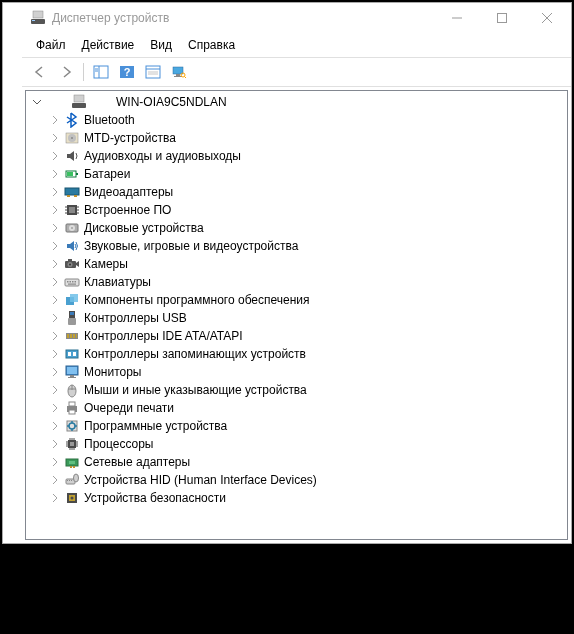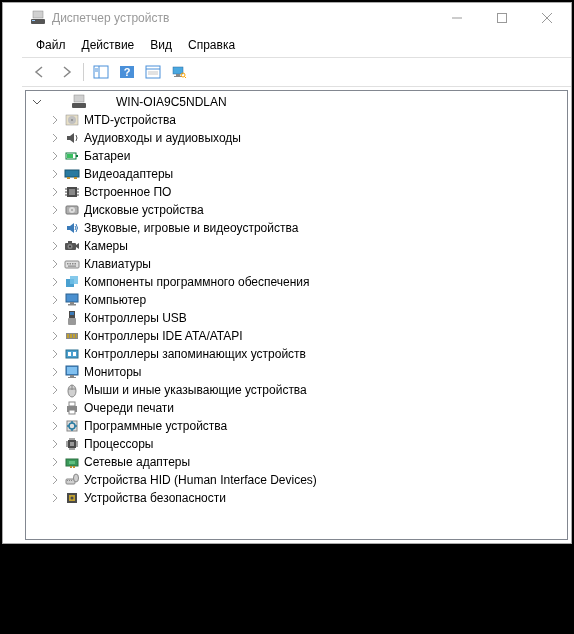--- a/index.html
+++ b/index.html
@@ -199,20 +199,33 @@
         </div>
         <div class="children" id="device-children">
             <div class="node-row">
               <span class="expander">
                 <svg width="10" height="10" viewBox="0 0 10 10">
                   <path d="M3 1 L7 5 L3 9" fill="none" stroke="#a0a0a0" stroke-width="1"></path>
                 </svg>
               </span>
               <span class="node-icon">
                 <svg width="16" height="16" viewBox="0 0 16 16">
+                  <use href="#ic-bluetooth"></use>
+                </svg>
+              </span>
+              <span class="node-label">Bluetooth</span>
+            </div>
+            <div class="node-row">
+              <span class="expander">
+                <svg width="10" height="10" viewBox="0 0 10 10">
+                  <path d="M3 1 L7 5 L3 9" fill="none" stroke="#a0a0a0" stroke-width="1"></path>
+                </svg>
+              </span>
+              <span class="node-icon">
+                <svg width="16" height="16" viewBox="0 0 16 16">
                   <use href="#ic-mtd"></use>
                 </svg>
               </span>
               <span class="node-label">MTD-устройства</span>
             </div>
             <div class="node-row">
               <span class="expander">
                 <svg width="10" height="10" viewBox="0 0 10 10">
                   <path d="M3 1 L7 5 L3 9" fill="none" stroke="#a0a0a0" stroke-width="1"></path>
                 </svg>
@@ -320,33 +333,20 @@
                 <svg width="10" height="10" viewBox="0 0 10 10">
                   <path d="M3 1 L7 5 L3 9" fill="none" stroke="#a0a0a0" stroke-width="1"></path>
                 </svg>
               </span>
               <span class="node-icon">
                 <svg width="16" height="16" viewBox="0 0 16 16">
                   <use href="#ic-software-component"></use>
                 </svg>
               </span>
               <span class="node-label">Компоненты программного обеспечения</span>
-            </div>
-            <div class="node-row">
-              <span class="expander">
-                <svg width="10" height="10" viewBox="0 0 10 10">
-                  <path d="M3 1 L7 5 L3 9" fill="none" stroke="#a0a0a0" stroke-width="1"></path>
-                </svg>
-              </span>
-              <span class="node-icon">
-                <svg width="16" height="16" viewBox="0 0 16 16">
-                  <use href="#ic-computer"></use>
-                </svg>
-              </span>
-              <span class="node-label">Компьютер</span>
             </div>
             <div class="node-row">
               <span class="expander">
                 <svg width="10" height="10" viewBox="0 0 10 10">
                   <path d="M3 1 L7 5 L3 9" fill="none" stroke="#a0a0a0" stroke-width="1"></path>
                 </svg>
               </span>
               <span class="node-icon">
                 <svg width="16" height="16" viewBox="0 0 16 16">
                   <use href="#ic-usb"></use>

